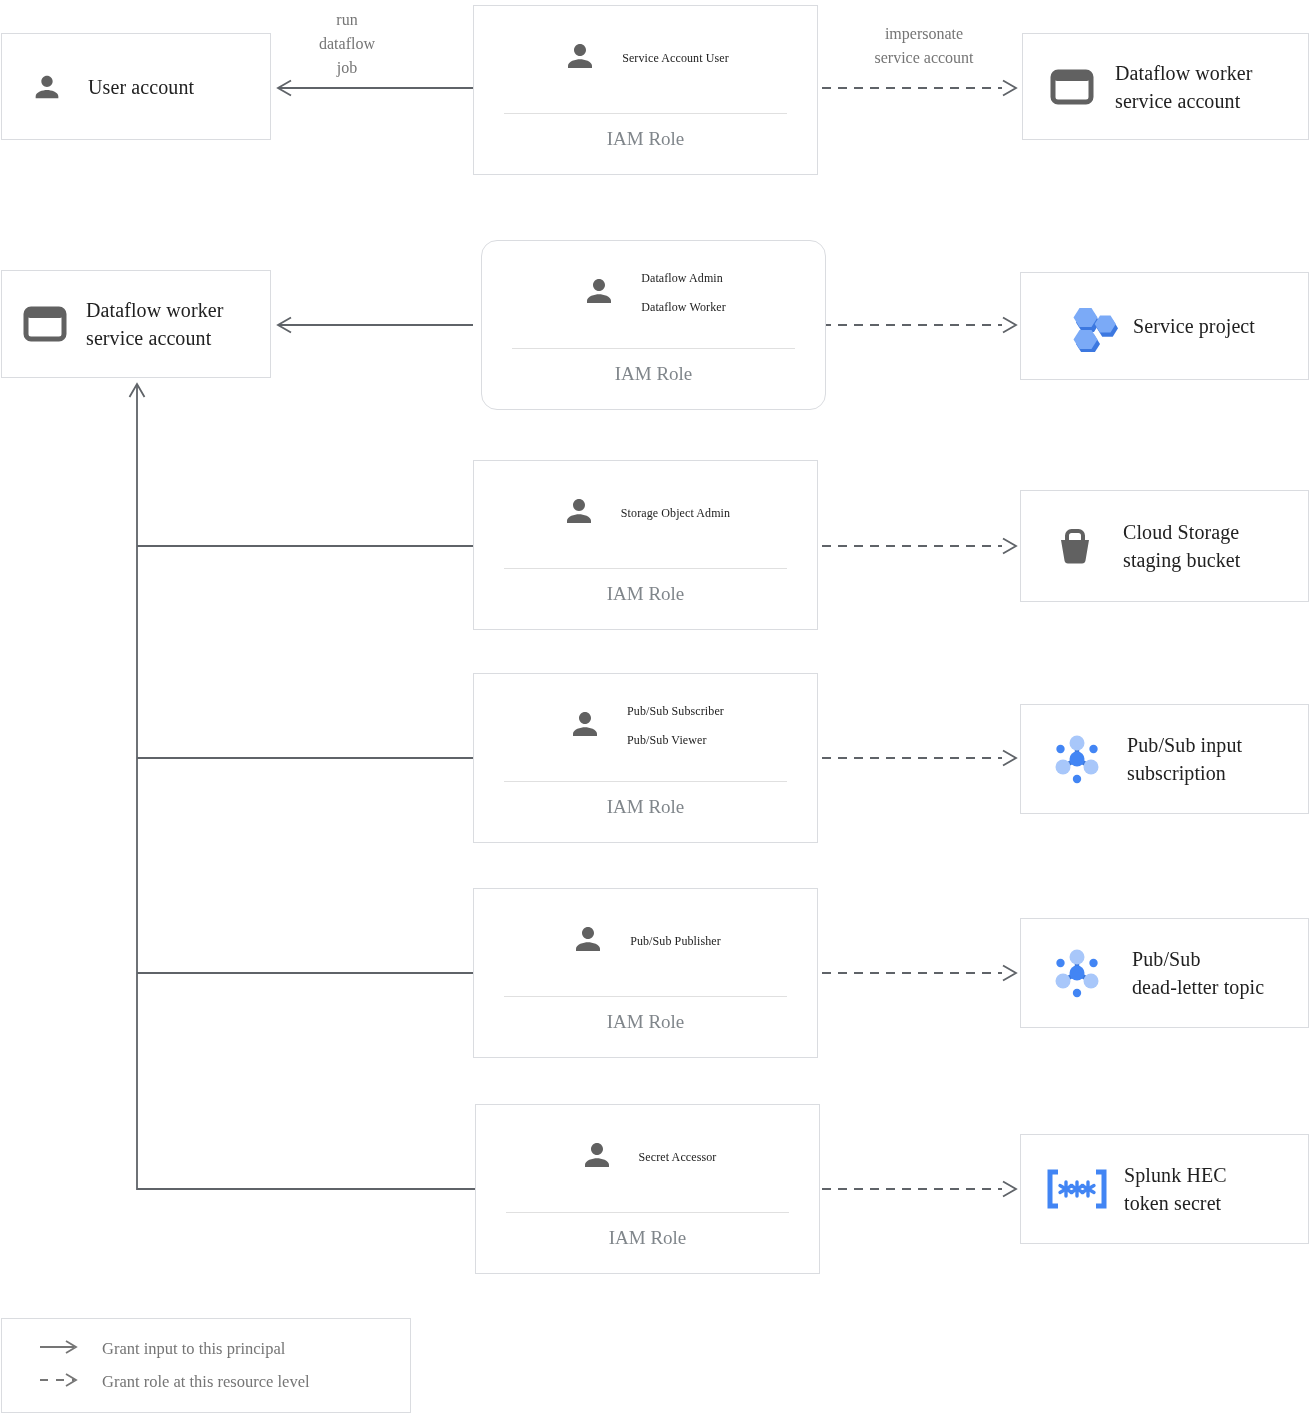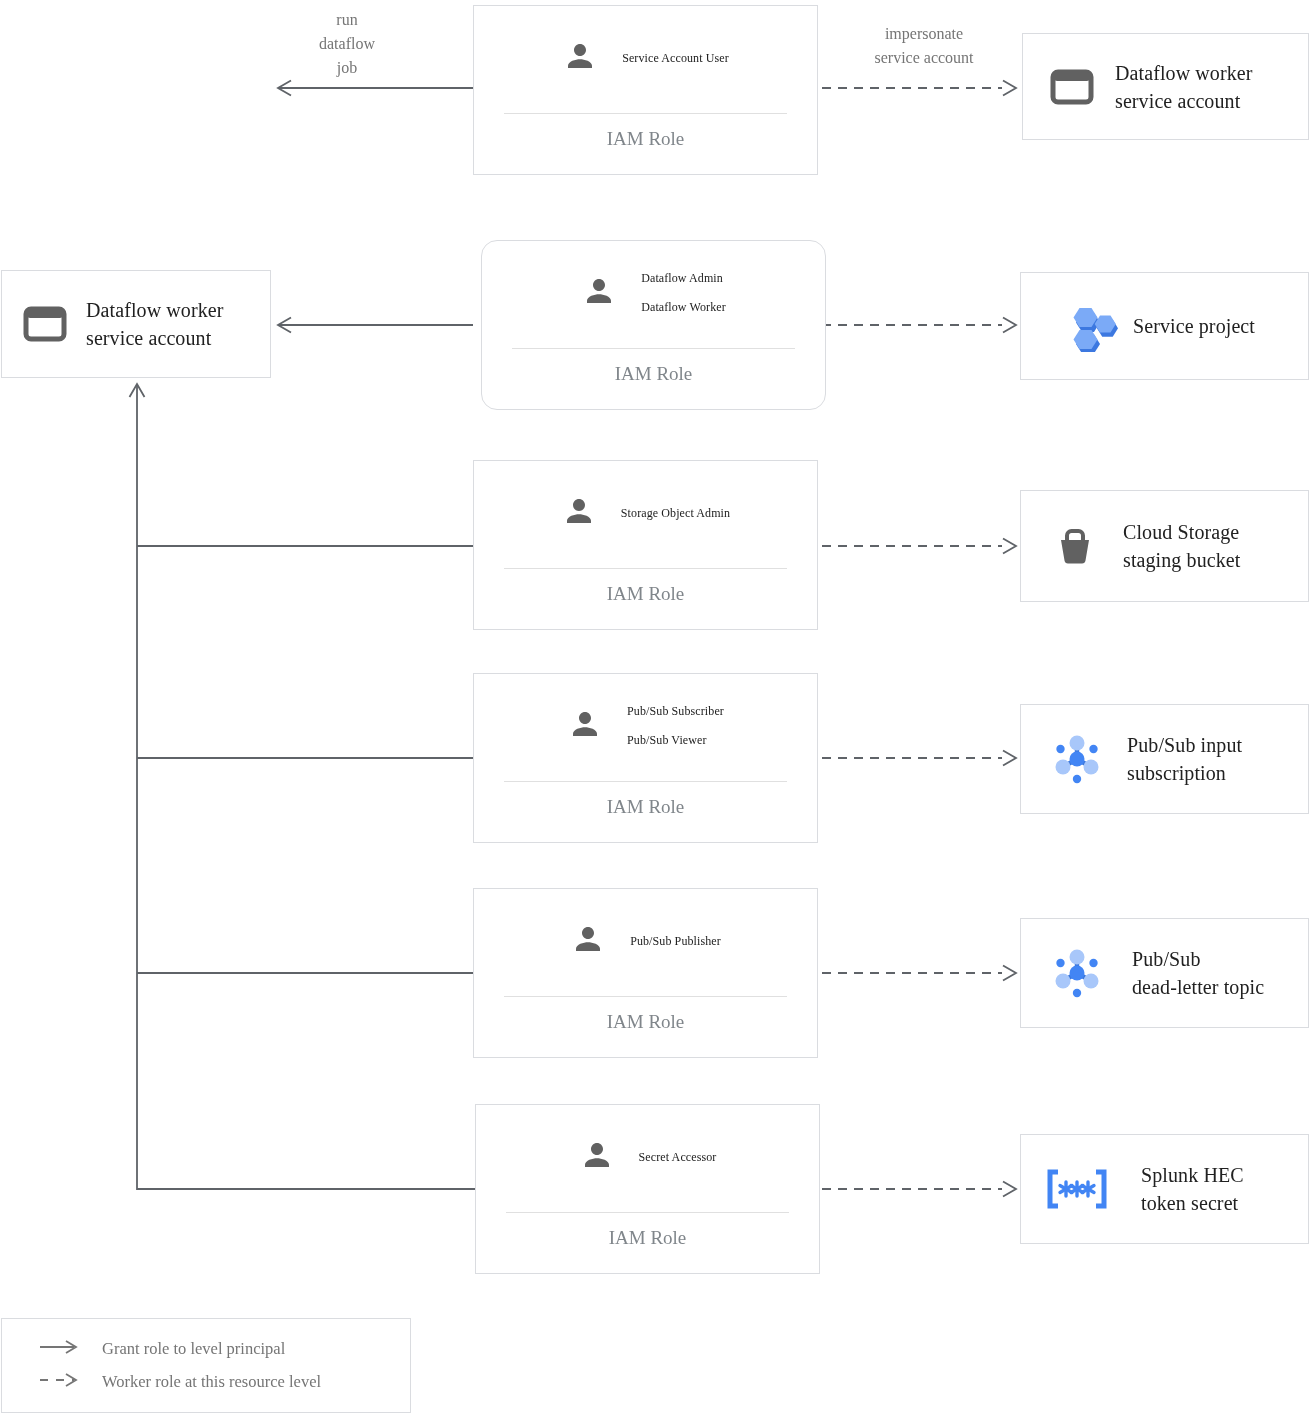--- a/index.html
+++ b/index.html
@@ -89,20 +89,28 @@
   <div class="edge-label" style="left:277px; top:8px; width:140px;">
     <div>run</div>
     <div>dataflow</div>
     <div>job</div>
   </div>
   <div class="edge-label" style="left:824px; top:22px; width:200px;">
     <div>impersonate</div>
     <div>service account</div>
   </div>
 
+  <div class="box entity" style="left:1px; top:33px; width:270px; height:107px; padding-left:28px; gap:24px;">
+    <span class="icon-slot">
+      <svg width="34" height="34" viewBox="0 0 24 24">
+          <path fill="#616161" d="M12 12c2.21 0 4-1.79 4-4s-1.79-4-4-4-4 1.79-4 4 1.79 4 4 4zm0 2.2c-2.9 0-8 1.45-8 4.3V20h16v-1.5c0-2.85-5.1-4.3-8-4.3z"></path>
+        </svg>
+    </span>
+    <span class="entity-label">User account</span>
+  </div>
 
   <div class="box entity" style="left:1px; top:270px; width:270px; height:108px; padding-left:20px; gap:18px;">
     <span class="icon-slot">
       <svg width="46" height="40" viewBox="0 0 46 40">
         <rect x="4" y="5" width="38" height="30" rx="5" fill="none" stroke="#616161" stroke-width="5"></rect>
         <rect x="4" y="5" width="38" height="9" rx="4.5" fill="#616161"></rect>
       </svg>
     </span>
     <span class="entity-label">
       <div>Dataflow worker</div>
@@ -285,21 +293,21 @@
         <circle cx="42.5" cy="17" r="4.2" fill="#4285F4"></circle>
         <circle cx="26" cy="47" r="4.2" fill="#4285F4"></circle>
       </svg>
     </span>
     <span class="entity-label">
       <div>Pub/Sub</div>
       <div>dead-letter topic</div>
     </span>
   </div>
 
-  <div class="box entity" style="left:1020px; top:1134px; width:289px; height:110px; padding-left:24px; gap:32px;">
+  <div class="box entity" style="left:1020px; top:1134px; width:289px; height:110px; padding-left:24px; gap:15px;">
     <span class="icon-slot">
       <svg width="64" height="42" viewBox="0 0 64 42">
         <g stroke="#4285F4" stroke-width="5" fill="none">
           <path d="M13 4 H5 V38 H13"></path>
           <path d="M51 4 H59 V38 H51"></path>
         </g>
         <g stroke="#4285F4" stroke-width="3.4" stroke-linecap="round">
           <line x1="21" y1="14" x2="21" y2="28"></line>
             <line x1="15" y1="17.5" x2="27" y2="24.5"></line>
             <line x1="15" y1="24.5" x2="27" y2="17.5"></line>
@@ -319,26 +327,26 @@
   </div>
 
   <div class="legend">
     <div class="legend-row">
       <span>
         <svg width="44" height="16" viewBox="0 0 44 16">
           <path d="M2 8 H36" stroke="#757575" stroke-width="1.8" fill="none"></path>
           <path d="M28 2 L38 8 L28 14" stroke="#757575" stroke-width="1.8" fill="none"></path>
         </svg>
       </span>
-      <span class="legend-label">Grant role to level principal</span>
+      <span class="legend-label">Grant input to this principal</span>
     </div>
     <div class="legend-row">
       <span>
         <svg width="44" height="16" viewBox="0 0 44 16">
           <path d="M2 8 H36" stroke="#757575" stroke-width="1.8" stroke-dasharray="8 8" fill="none"></path>
           <path d="M28 2 L38 8 L28 14" stroke="#757575" stroke-width="1.8" fill="none"></path>
         </svg>
       </span>
-      <span class="legend-label">Worker role at this resource level</span>
+      <span class="legend-label">Grant role at this resource level</span>
     </div>
   </div>
 
 </div>
 
 </body></html>

